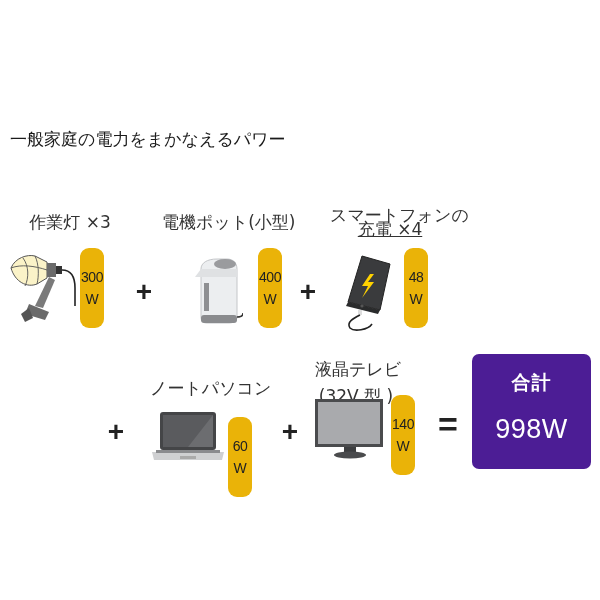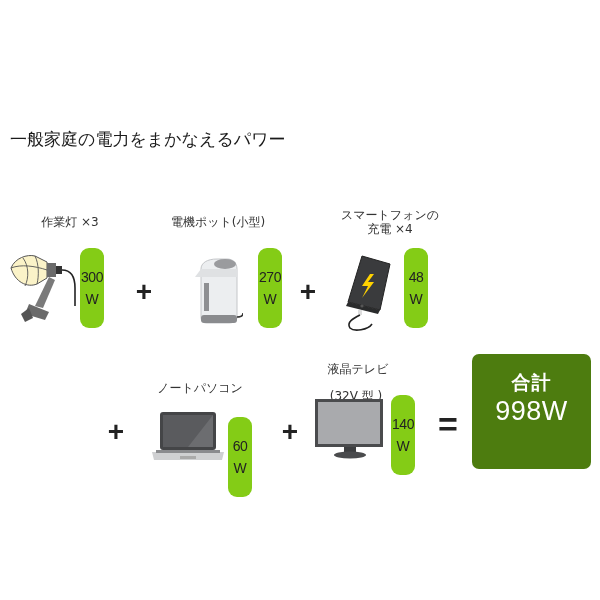--- a/index.html
+++ b/index.html
@@ -6,38 +6,38 @@
   body {
     width: 600px; height: 600px; background: #ffffff; position: relative; overflow: hidden;
     font-family: "DejaVu Sans", "Liberation Sans", sans-serif; color: #222;
   }
   .abs { position: absolute; }
   .title {
     left: 10px; top: 128px; font-size: 17px; color: #1a1a1a; letter-spacing: 0px; white-space: nowrap;
     font-weight: normal;
   }
   .label {
-    font-size: 12px; color: #333; text-align: center; line-height: 14px; white-space: nowrap;
+    font-size: 17px; color: #333; text-align: center; line-height: 14px; white-space: nowrap;
   }
   .pill {
-    width: 24px; height: 80px; border-radius: 9px; background: #84cc16;
+    width: 24px; height: 80px; border-radius: 9px; background: #eab308;
     display: flex; flex-direction: column; align-items: center; justify-content: center;
     font-family: "Liberation Sans", sans-serif; font-size: 14px; color: #222; line-height: 22px;
   }
   .pill .num { letter-spacing: -0.5px; }
   .op {
     font-family: "Liberation Sans", sans-serif; font-size: 28px; font-weight: bold; color: #222;
     line-height: 28px; text-align: center; width: 24px;
   }
   .total {
-    left: 472px; top: 354px; width: 119px; height: 115px; background: #4d7c0f; border-radius: 7px;
+    left: 472px; top: 354px; width: 119px; height: 115px; background: #4c1d95; border-radius: 7px;
     color: #fff; display: flex; flex-direction: column; align-items: center;
   }
   .total .t-label { margin-top: 16px; font-size: 19px; font-weight: bold; letter-spacing: 1px; }
-  .total .t-value { font-family: "Liberation Sans", sans-serif; font-size: 27px; letter-spacing: 0.5px; }
+  .total .t-value { margin-top: 18px; font-family: "Liberation Sans", sans-serif; font-size: 27px; letter-spacing: 0.5px; }
   svg { display: block; }
 </style>
 </head>
 <body>
 
 <div class="abs title">一般家庭の電力をまかなえるパワー</div>
 
 <div class="abs label" style="left:20px; top:215px; width:100px;">作業灯 ×3</div>
 <div class="abs" style="left:5px; top:248px;">
   <svg width="72" height="80" viewBox="0 0 72 80">
@@ -69,27 +69,27 @@
   <svg width="50" height="72" viewBox="0 0 50 72">
     <path d="M8,14 C8,8 14,4 24,4 L34,4 C40,4 44,8 44,14 L44,62 C44,66 40,68 36,68 L14,68 C10,68 8,66 8,62 Z" fill="#eceef0" stroke="#c4c6c9" stroke-width="1"></path>
     <ellipse cx="32" cy="9" rx="11" ry="5" fill="#9a9b9e"></ellipse>
     <path d="M2,22 L8,14 L44,14 L44,22 Z" fill="#dfe1e3"></path>
     <rect x="11" y="28" width="5" height="28" fill="#8e8f92"></rect>
     <rect x="8" y="60" width="36" height="8" rx="3" fill="#8a8b8e"></rect>
     <path d="M44,62 C48,62 50,60 50,58" fill="none" stroke="#333" stroke-width="1.5"></path>
   </svg>
 </div>
 <div class="abs pill" style="left:258px; top:248px;">
-  <span class="num">270</span>
+  <span class="num">400</span>
   <span>W</span>
 </div>
 <div class="abs op" style="left:296px; top:278px;">+</div>
 
 <div class="abs label" style="left:330px; top:208px; width:120px;">スマートフォンの</div>
-<div class="abs label" style="left:330px; top:222px; width:120px;">充電 ×4</div>
+<div class="abs label" style="left:330px; top:222px; width:120px;text-decoration:underline;">充電 ×4</div>
 <div class="abs" style="left:340px; top:252px;">
   <svg width="54" height="82" viewBox="0 0 54 82">
     <path d="M22,4 L50,12 L40,58 L8,50 Z" fill="#3a3b3d" stroke="#222" stroke-width="1"></path>
     <path d="M8,50 L40,58 L38,62 L6,54 Z" fill="#2a2b2c"></path>
     <path d="M30,22 L22,34 L28,34 L22,46 L34,30 L28,30 L34,22 Z" fill="#ffd200"></path>
     <circle cx="22" cy="54" r="1.6" fill="#555"></circle>
     <rect x="18" y="58" width="4" height="5" fill="#ddd"></rect>
     <path d="M20,63 C14,66 6,70 10,76 C14,80 28,78 32,72" fill="none" stroke="#222" stroke-width="1.6"></path>
   </svg>
 </div>

